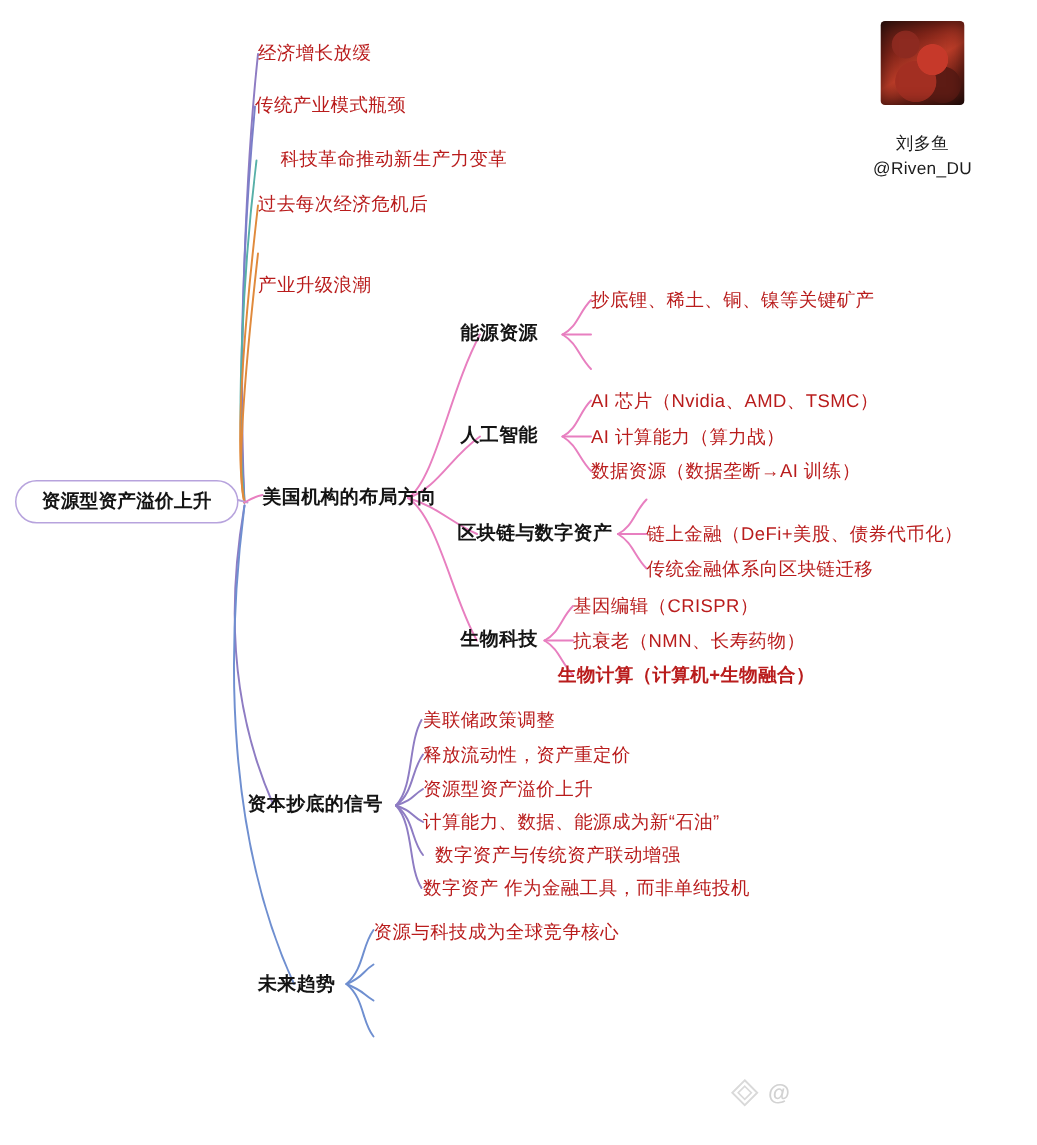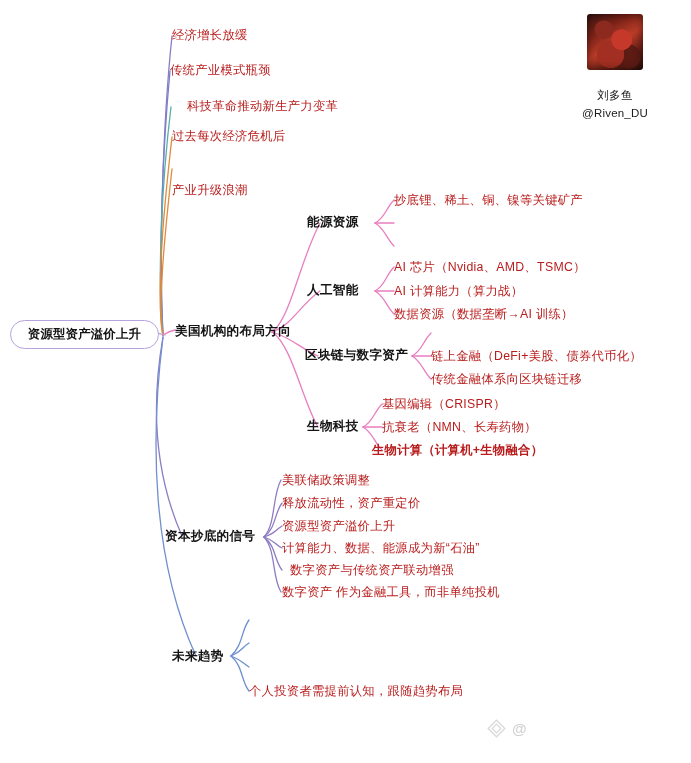--- a/index.html
+++ b/index.html
@@ -146,21 +146,21 @@
 
   <div class="node branch" style="left:165px;top:530px;">资本抄底的信号</div>
   <div class="node leaf" style="left:282px;top:474px;">美联储政策调整</div>
   <div class="node leaf" style="left:282px;top:497px;">释放流动性，资产重定价</div>
   <div class="node leaf" style="left:282px;top:520px;">资源型资产溢价上升</div>
   <div class="node leaf" style="left:282px;top:542px;">计算能力、数据、能源成为新“石油”</div>
   <div class="node leaf" style="left:290px;top:564px;">数字资产与传统资产联动增强</div>
   <div class="node leaf" style="left:282px;top:586px;">数字资产 作为金融工具，而非单纯投机</div>
 
   <div class="node branch" style="left:172px;top:650px;">未来趋势</div>
-  <div class="node leaf" style="left:249px;top:685px;">个人投资者需提前认知，跟随趋势布局</div>
+  <div class="node leaf" style="left:249px;top:615px;">资源与科技成为全球竞争核心</div>
 
   <div class="profile">
     <div class="avatar"></div>
     <div class="pname">刘多鱼</div>
     <div class="phandle">@Riven_DU</div>
   </div>
 
   <div class="watermark">
     <svg class="wm-logo" viewBox="0 0 24 24">
       <path d="M12 1.5 22.5 12 12 22.5 1.5 12Z" fill="none" stroke="#d9d9d9" stroke-width="1.6"></path>

